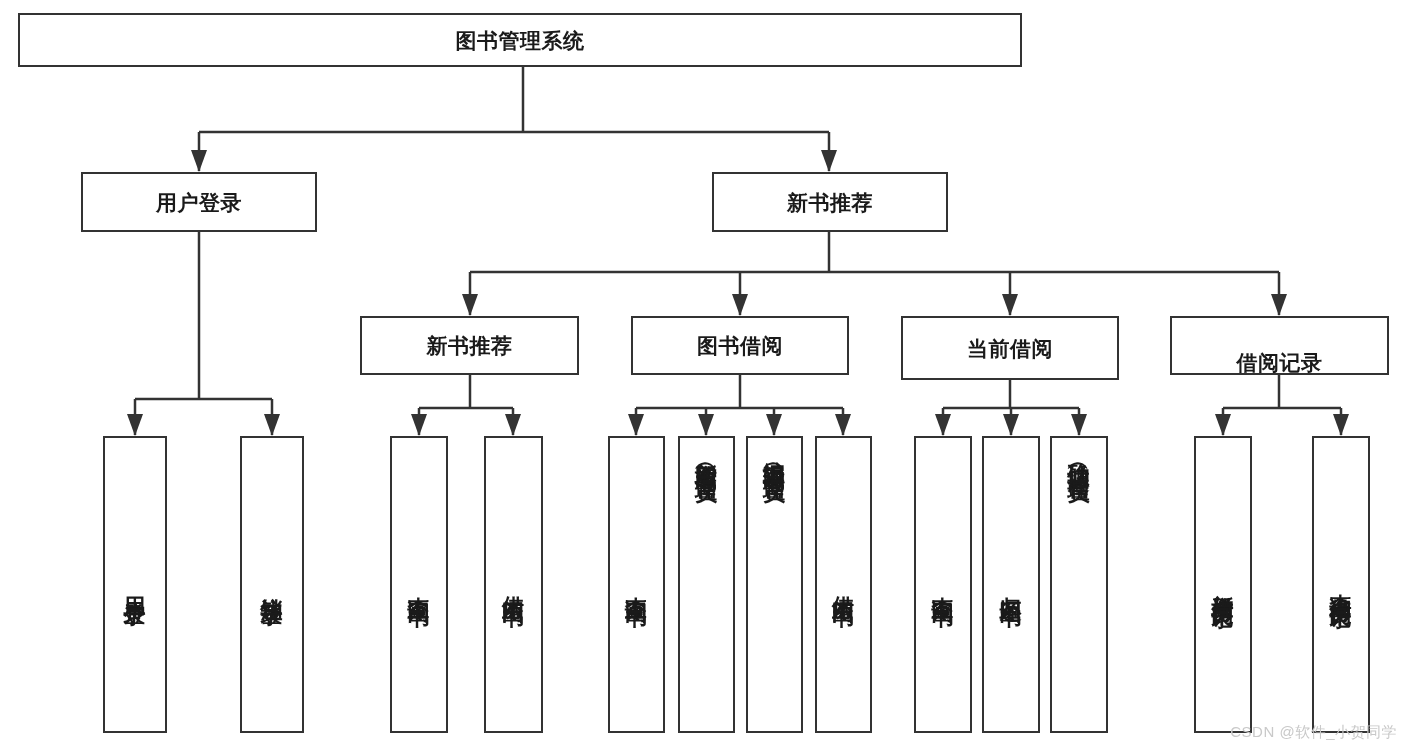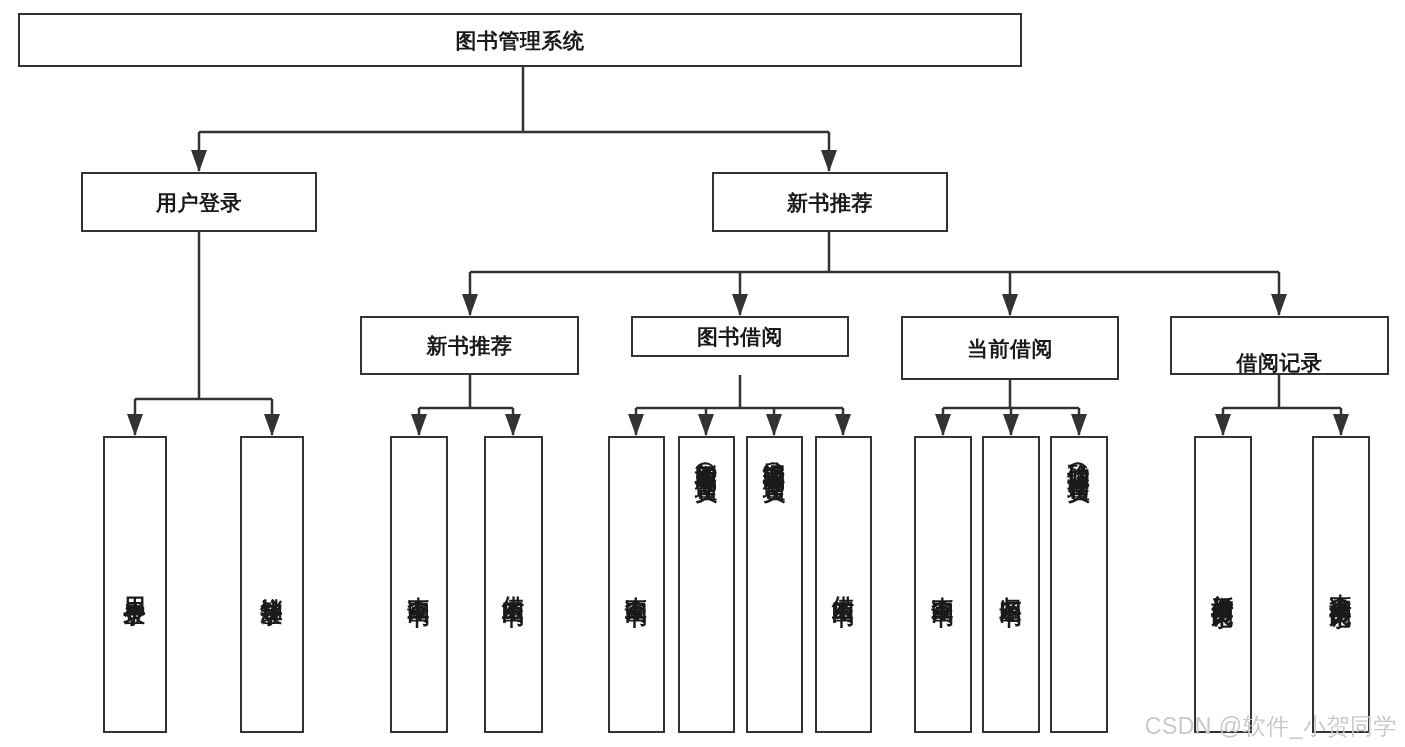--- a/index.html
+++ b/index.html
@@ -59,21 +59,21 @@
     text-orientation: upright;
     font-size: 22px;
     letter-spacing: 3px;
     line-height: 1.05;
   }
   .watermark {
     position: absolute;
     right: 8px;
     bottom: 5px;
     color: #c9c9c9;
-    font-size: 23px;
+    font-size: 15px;
     letter-spacing: 0.5px;
     white-space: nowrap;
     user-select: none;
   }
 </style>
 </head>
 <body>
 
 <div id="diagram-root">
 
@@ -140,21 +140,21 @@
       </div>
       <div class="node-box horizontal" style="left: 81px; top: 172px; width: 236px; height: 60px;">
         <span class="node-label">用户登录</span>
       </div>
       <div class="node-box horizontal" style="left: 712px; top: 172px; width: 236px; height: 60px;">
         <span class="node-label">新书推荐</span>
       </div>
       <div class="node-box horizontal" style="left: 360px; top: 316px; width: 219px; height: 59px;">
         <span class="node-label">新书推荐</span>
       </div>
-      <div class="node-box horizontal" style="left: 631px; top: 316px; width: 218px; height: 41px;">
+      <div class="node-box horizontal" style="left: 631px; top: 316px; width: 218px; height: 59px;">
         <span class="node-label">图书借阅</span>
       </div>
       <div class="node-box horizontal" style="left: 901px; top: 316px; width: 218px; height: 64px;">
         <span class="node-label">当前借阅</span>
       </div>
       <div class="node-box horizontal" style="left: 1170px; top: 316px; width: 219px; height: 59px; align-items: flex-end;">
         <span class="node-label">借阅记录</span>
       </div>
       <div class="node-box vertical centered" style="left: 103px; top: 436px; width: 64px; height: 297px;">
         <span class="node-label">用户登录</span>

